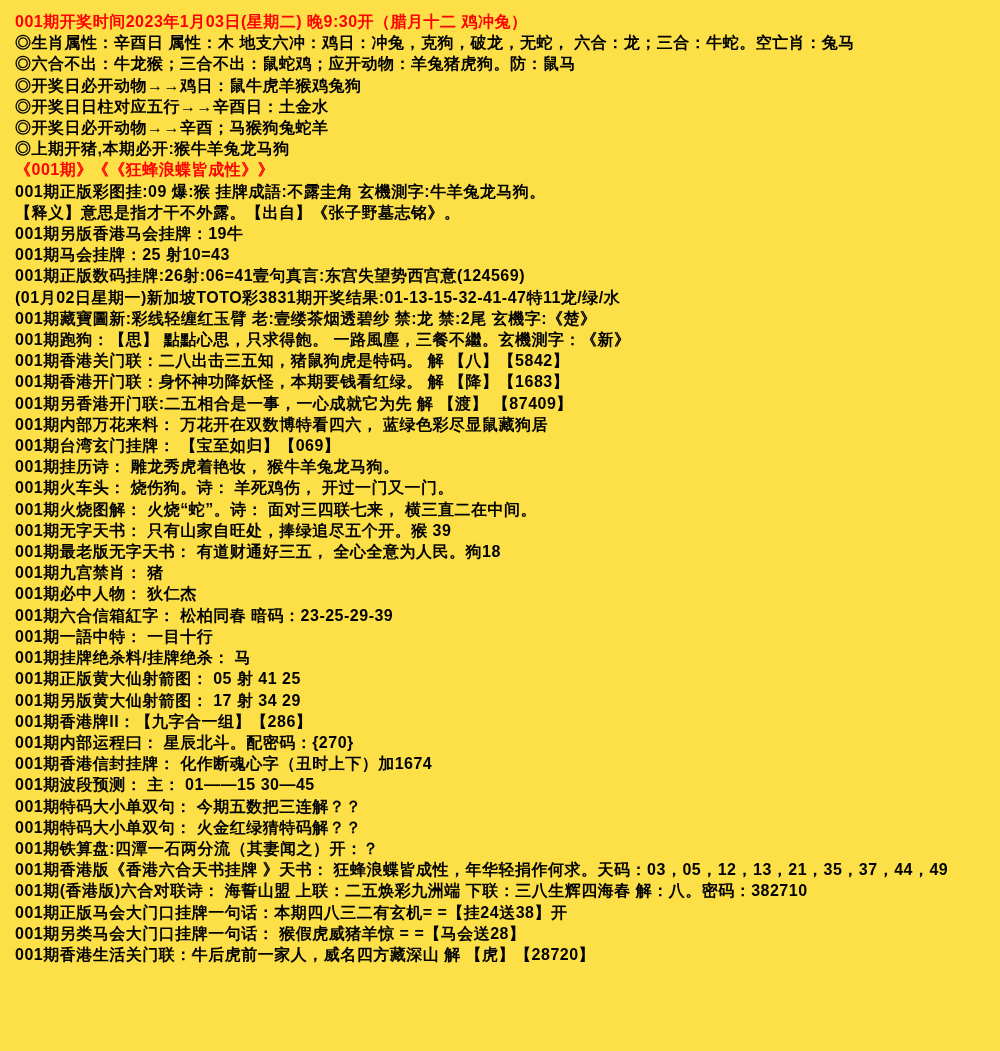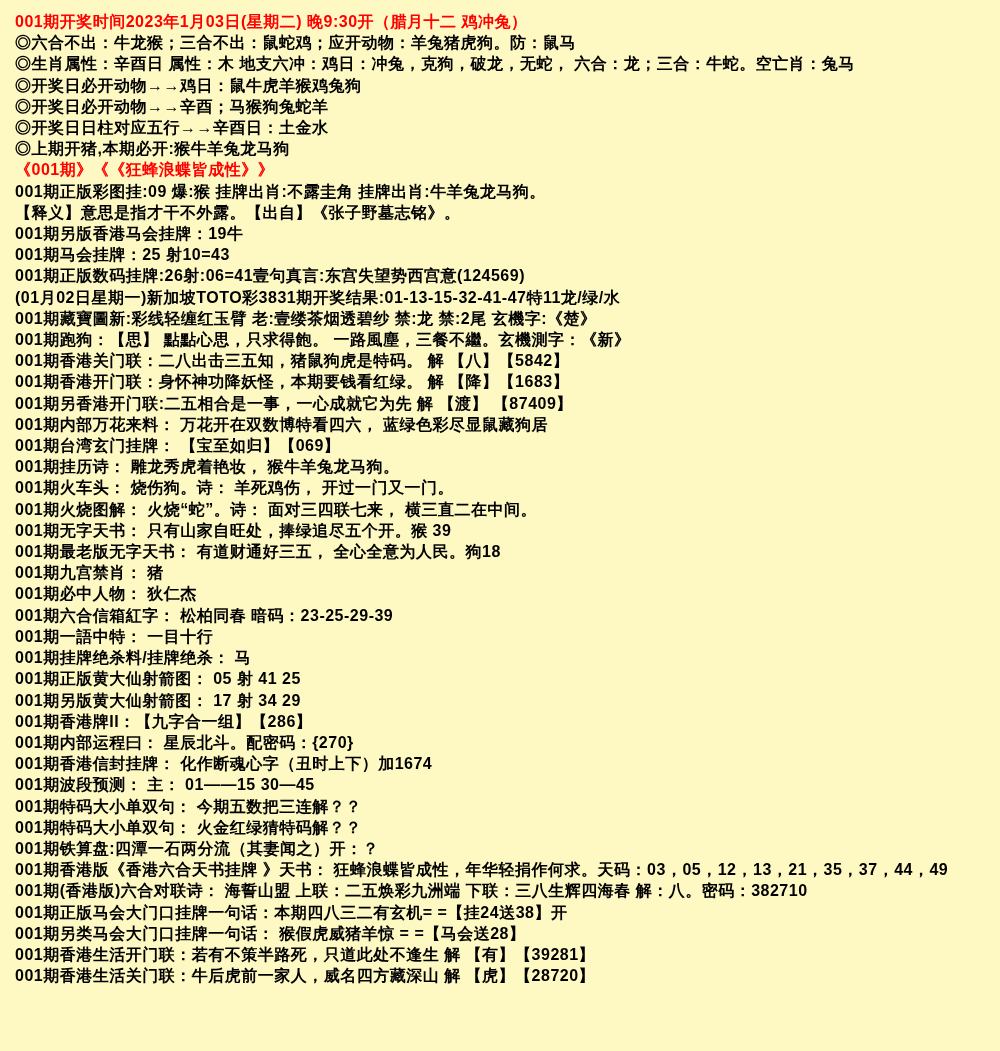--- a/index.html
+++ b/index.html
@@ -7,45 +7,45 @@
   body {
     width: 1000px;
     height: 1051px;
     overflow: hidden;
     font-family: "Liberation Sans", sans-serif;
   }
   .page {
     width: 1000px;
     height: 1051px;
     padding: 11px 8px 0 15px;
-    background: #fef9c3;
+    background: #fde047;
   }
   .line {
     font-size: 16px;
     line-height: 21.2px;
     font-weight: bold;
     color: #000000;
     white-space: nowrap;
     letter-spacing: 0.5px;
   }
   .line.red { color: #ff0000; }
 </style>
 </head>
 <body>
 
 <div class="page">
   <div class="line red">001期开奖时间2023年1月03日(星期二) 晚9:30开（腊月十二 鸡冲兔）</div>
+  <div class="line">◎生肖属性：辛酉日 属性：木 地支六冲：鸡日：冲兔，克狗，破龙，无蛇， 六合：龙；三合：牛蛇。空亡肖：兔马</div>
   <div class="line">◎六合不出：牛龙猴；三合不出：鼠蛇鸡；应开动物：羊兔猪虎狗。防：鼠马</div>
-  <div class="line">◎生肖属性：辛酉日 属性：木 地支六冲：鸡日：冲兔，克狗，破龙，无蛇， 六合：龙；三合：牛蛇。空亡肖：兔马</div>
   <div class="line">◎开奖日必开动物→→鸡日：鼠牛虎羊猴鸡兔狗</div>
+  <div class="line">◎开奖日日柱对应五行→→辛酉日：土金水</div>
   <div class="line">◎开奖日必开动物→→辛酉；马猴狗兔蛇羊</div>
-  <div class="line">◎开奖日日柱对应五行→→辛酉日：土金水</div>
   <div class="line">◎上期开猪,本期必开:猴牛羊兔龙马狗</div>
   <div class="line red">《001期》《《狂蜂浪蝶皆成性》》</div>
-  <div class="line">001期正版彩图挂:09 爆:猴 挂牌出肖:不露圭角 挂牌出肖:牛羊兔龙马狗。</div>
+  <div class="line">001期正版彩图挂:09 爆:猴 挂牌成語:不露圭角 玄機測字:牛羊兔龙马狗。</div>
   <div class="line">【释义】意思是指才干不外露。【出自】《张子野墓志铭》。</div>
   <div class="line">001期另版香港马会挂牌：19牛</div>
   <div class="line">001期马会挂牌：25 射10=43</div>
   <div class="line">001期正版数码挂牌:26射:06=41壹句真言:东宫失望势西宫意(124569)</div>
   <div class="line">(01月02日星期一)新加坡TOTO彩3831期开奖结果:01-13-15-32-41-47特11龙/绿/水</div>
   <div class="line">001期藏寶圖新:彩线轻缠红玉臂 老:壹缕茶烟透碧纱 禁:龙 禁:2尾 玄機字:《楚》</div>
   <div class="line">001期跑狗：【思】 點點心思，只求得飽。 一路風塵，三餐不繼。玄機測字：《新》</div>
   <div class="line">001期香港关门联：二八出击三五知，猪鼠狗虎是特码。 解 【八】【5842】</div>
   <div class="line">001期香港开门联：身怀神功降妖怪，本期要钱看红绿。 解 【降】【1683】</div>
   <div class="line">001期另香港开门联:二五相合是一事，一心成就它为先 解 【渡】 【87409】</div>
@@ -67,15 +67,14 @@
   <div class="line">001期内部运程曰： 星辰北斗。配密码：{270}</div>
   <div class="line">001期香港信封挂牌： 化作断魂心字（丑时上下）加1674</div>
   <div class="line">001期波段预测： 主： 01——15 30—45</div>
   <div class="line">001期特码大小单双句： 今期五数把三连解？？</div>
   <div class="line">001期特码大小单双句： 火金红绿猜特码解？？</div>
   <div class="line">001期铁算盘:四潭一石两分流（其妻闻之）开：？</div>
   <div class="line">001期香港版《香港六合天书挂牌 》天书： 狂蜂浪蝶皆成性，年华轻捐作何求。天码：03，05，12，13，21，35，37，44，49</div>
   <div class="line">001期(香港版)六合对联诗： 海誓山盟 上联：二五焕彩九洲端 下联：三八生辉四海春 解：八。密码：382710</div>
   <div class="line">001期正版马会大门口挂牌一句话：本期四八三二有玄机= =【挂24送38】开</div>
   <div class="line">001期另类马会大门口挂牌一句话： 猴假虎威猪羊惊 = =【马会送28】</div>
-  <div class="line">001期香港生活开门联：若有不策半路死，只道此处不逢生 解 【有】【39281】</div>
   <div class="line">001期香港生活关门联：牛后虎前一家人，威名四方藏深山 解 【虎】【28720】</div>
 </div>
 
 </body></html>

